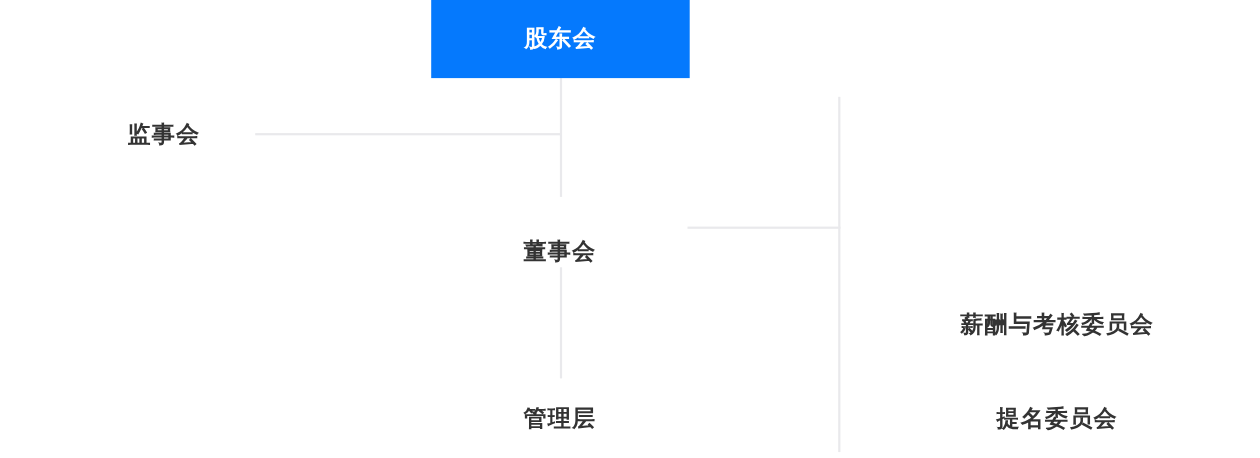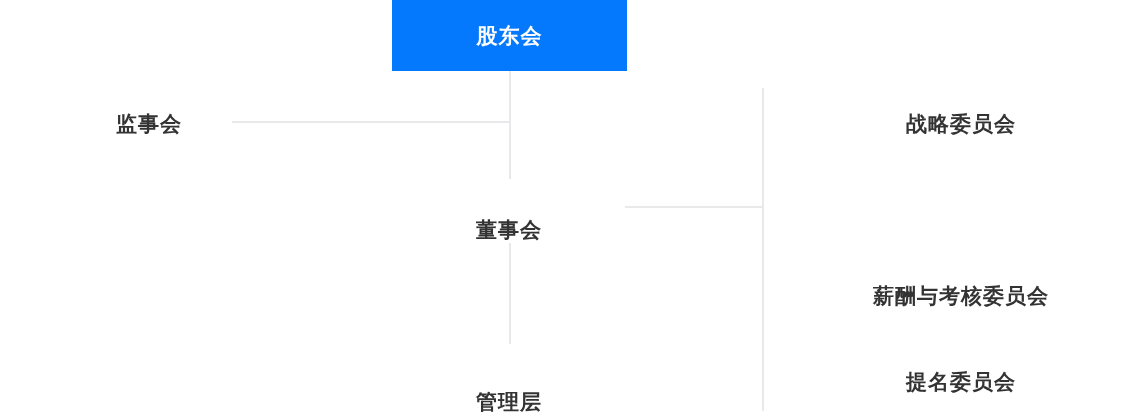--- a/index.html
+++ b/index.html
@@ -68,21 +68,21 @@
     line-height: 1;
     white-space: nowrap;
     transform: translate(-50%, -50%);
   }
 
   
   .node-supervisory { left: 117px; top: 123px; margin-left: 32px; }
 
   
   .node-board      { left: 509px; top: 209px; margin-top: 20px; }
-  .node-management { left: 509px; top: 381px; margin-top: 20px; }
+  .node-management { left: 509px; top: 381px; }
 
   
   .node-strategy      { left: 961px; top: 123px; }
   .node-audit         { left: 961px; top: 209px; }
   .node-compensation  { left: 961px; top: 295px; }
   .node-nomination    { left: 961px; top: 381px; }
 </style>
 </head>
 <body>
 
@@ -96,17 +96,16 @@
 
   <div class="node-root">
     <span class="node-root-label">股东会</span>
   </div>
 
   <div class="node-text node-supervisory">监事会</div>
 
   <div class="node-text node-board">董事会</div>
   <div class="node-text node-management">管理层</div>
 
-  <div class="node-text node-strategy">战略委员会</div>
   <div class="node-text node-compensation">薪酬与考核委员会</div>
   <div class="node-text node-nomination">提名委员会</div>
 
 </div>
 
 </body></html>

